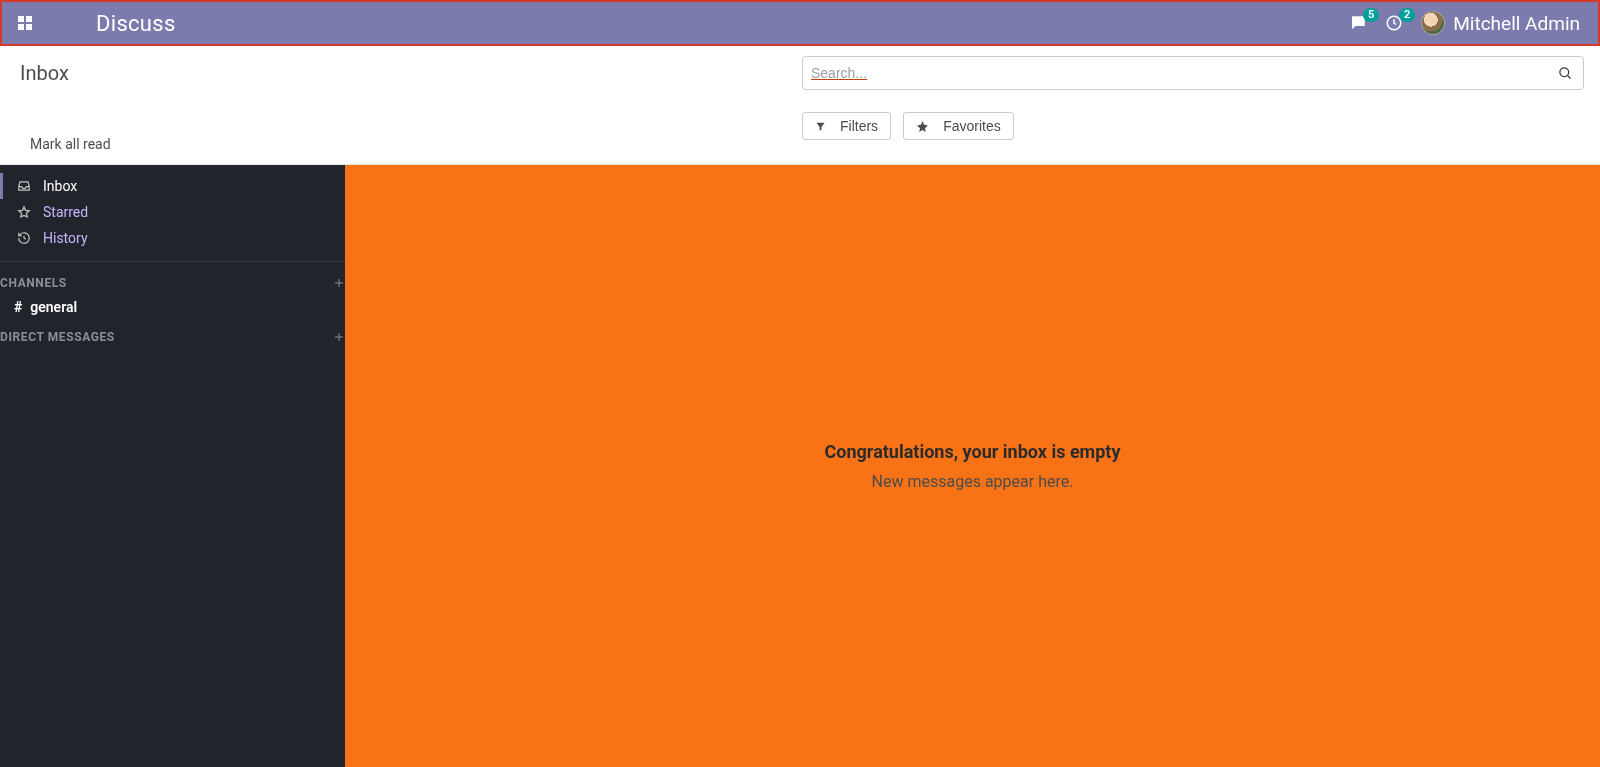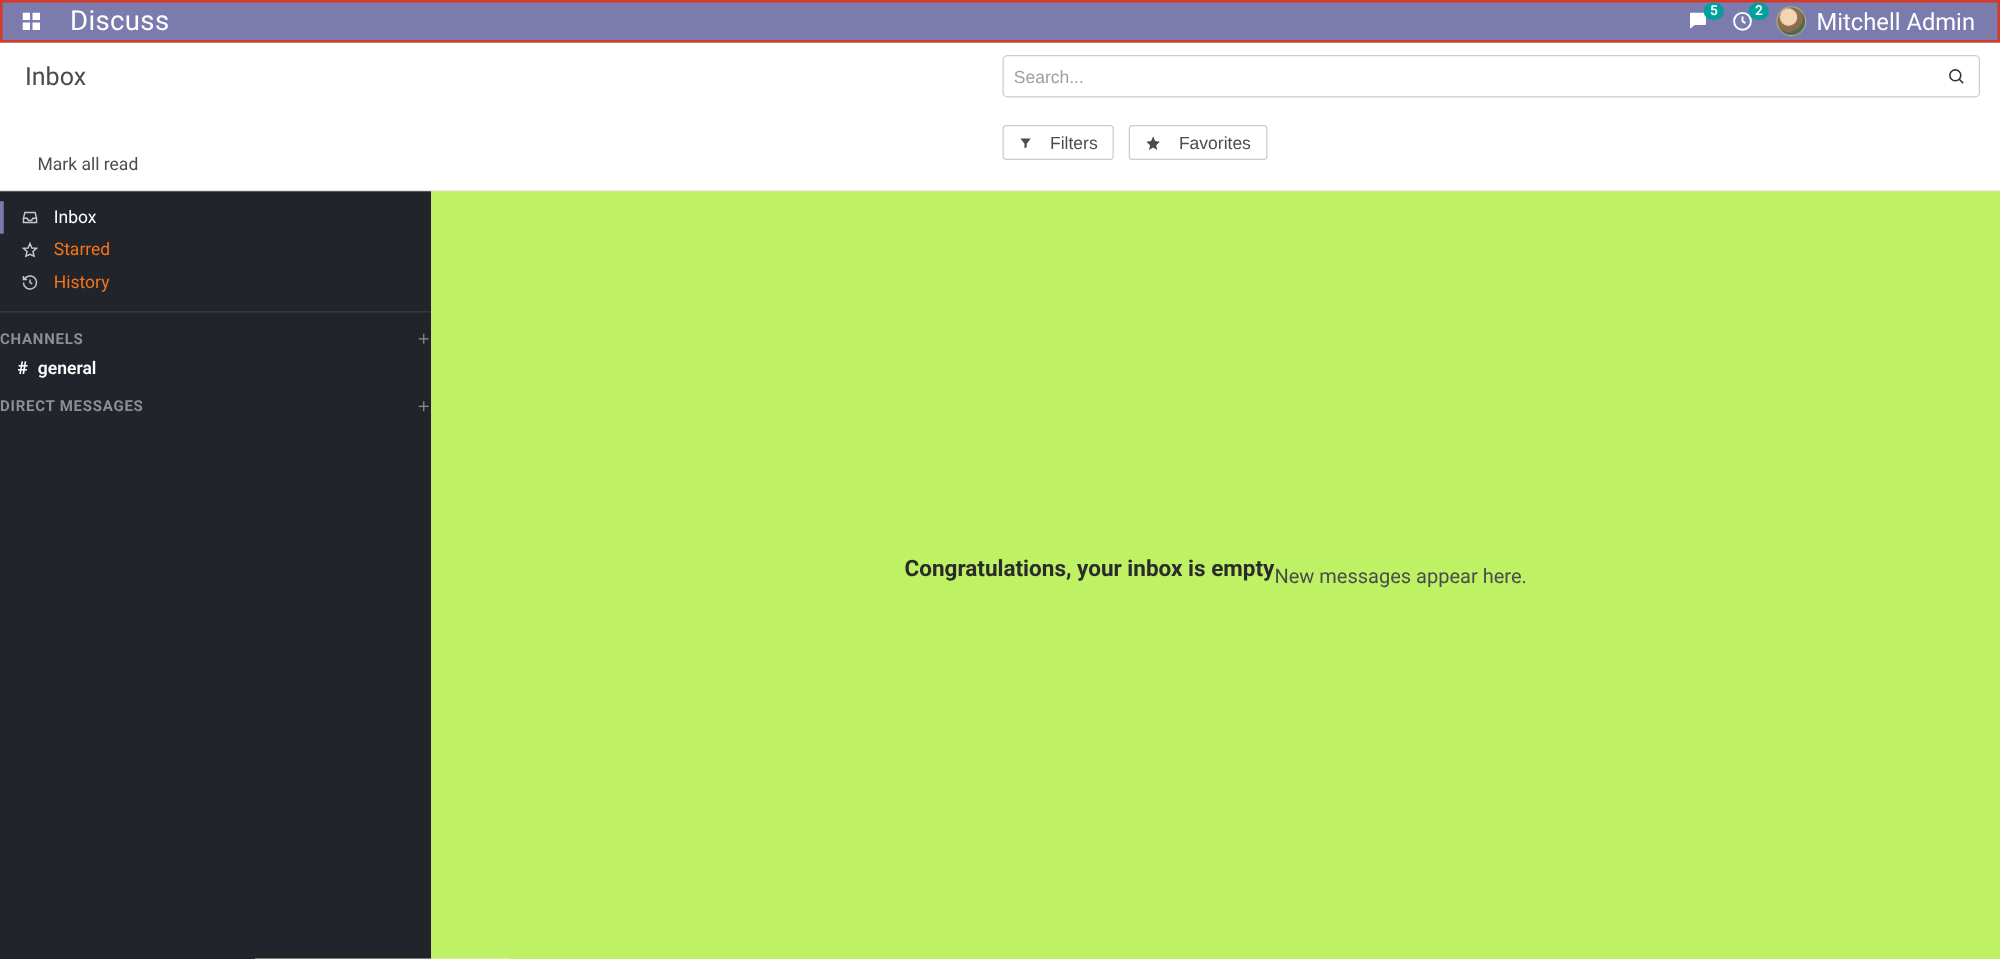--- a/index.html
+++ b/index.html
@@ -2,27 +2,28 @@
 <html><head>
 <meta charset="utf-8">
 <style>
   * { box-sizing: border-box; margin: 0; padding: 0; }
   html, body { height: 100%; font-family: -apple-system, BlinkMacSystemFont, "Segoe UI", Roboto, "Helvetica Neue", Arial, sans-serif; color:#374151; }
   body { display:flex; flex-direction:column; overflow:hidden; }
 
   
   .topnav {
     background:#7c7bad;
-    height:34px;
+    height:46px;
     display:flex;
     align-items:center;
     color:#fff;
     padding:0 8px 0 8px;
     border:2px solid #d33a28;
     position:relative;
+    gap:40px;
   }
   .apps-icon { width:18px; height:18px; display:inline-flex; align-items:center; justify-content:center; margin-left:6px; margin-right:22px; cursor:pointer;}
   .app-title { font-size:22px; font-weight:400; letter-spacing:0.3px; }
   .topnav-spacer { flex:1; }
   .topnav-right { display:flex; align-items:center; gap:18px; padding-right:10px;}
   .nav-icon-wrap { position:relative; display:flex; align-items:center; cursor:pointer;}
   .badge {
     background:#00a09d;
     color:#fff;
     font-size:11px;
@@ -58,21 +59,21 @@
     flex:1;
     display:flex;
     align-items:center;
     border:1px solid #ccc;
     border-radius:4px;
     height:34px;
     padding:0 8px;
     background:#fff;
   }
   .search-input {
-    flex:1; border:none; outline:none; font-size:14px; color:#0c4a6e; background:transparent;
+    flex:1; border:none; outline:none; font-size:14px; color:#c2410c; background:transparent;text-decoration:underline;
   }
   .search-input::placeholder { color:#9aa0a6; }
   .search-btn { background:none; border:none; cursor:pointer; padding:0 2px; color:#6b6b6b;}
   .cp-left-bottom { display:flex; align-items:flex-start; padding-left:10px;margin-top:36px;}
   .mark-read { font-size:14px; color:#4c4c4c; cursor:pointer; }
   .cp-right-bottom { display:flex; align-items:center; gap:12px; }
   .pill-btn {
     border:1px solid #ccc; background:#fff; border-radius:3px;
     padding:5px 12px; font-size:14px; color:#4c4c4c; cursor:pointer;
     display:inline-flex; align-items:center; gap:14px;
@@ -80,39 +81,39 @@
 
   
   .body-row { flex:1; display:flex; min-height:0; }
   .sidebar {
     width:345px; background:#21252b; color:#d7d9db;
     display:flex; flex-direction:column; padding-top:8px;
     font-size:14px;
   }
   .mailbox-item {
     display:flex; align-items:center; gap:10px;
-    padding:5px 14px; cursor:pointer; color:#f97316;
+    padding:5px 14px; cursor:pointer; color:#c4b5fd;
     border-left:3px solid transparent;
   }
   .mailbox-item.active { border-left-color:#7c7bad; color:#fff; }
   .mailbox-item .icon { width:16px; text-align:center; opacity:0.9;}
   .sep { height:1px; background:#3a3f46; margin:10px 0; }
   .section-header {
     display:flex; align-items:center; justify-content:space-between;
     padding:4px 0; color:#8a8f96; font-size:12px; font-weight:700; letter-spacing:0.6px;
   }
   .plus-btn { color:#8a8f96; cursor:pointer; font-size:14px;}
   .channel-item {
     display:flex; align-items:center; gap:8px;
     padding:5px 14px; cursor:pointer; color:#fff; font-weight:600;
   }
   .hash { font-weight:700; }
 
   .content {
-    flex:1; background:#bef264; display:flex; flex-direction:row; align-items:center; justify-content:center;
+    flex:1; background:#f97316; display:flex; flex-direction:column; align-items:center; justify-content:center;
     color:#374151;
   }
   .empty-title { font-size:18px; font-weight:700; color:#2b2b2b; margin-bottom:10px;}
   .empty-sub { font-size:16px; color:#4c4c4c; }
 
   svg { display:block; }
 </style>
 </head>
 <body>
 

